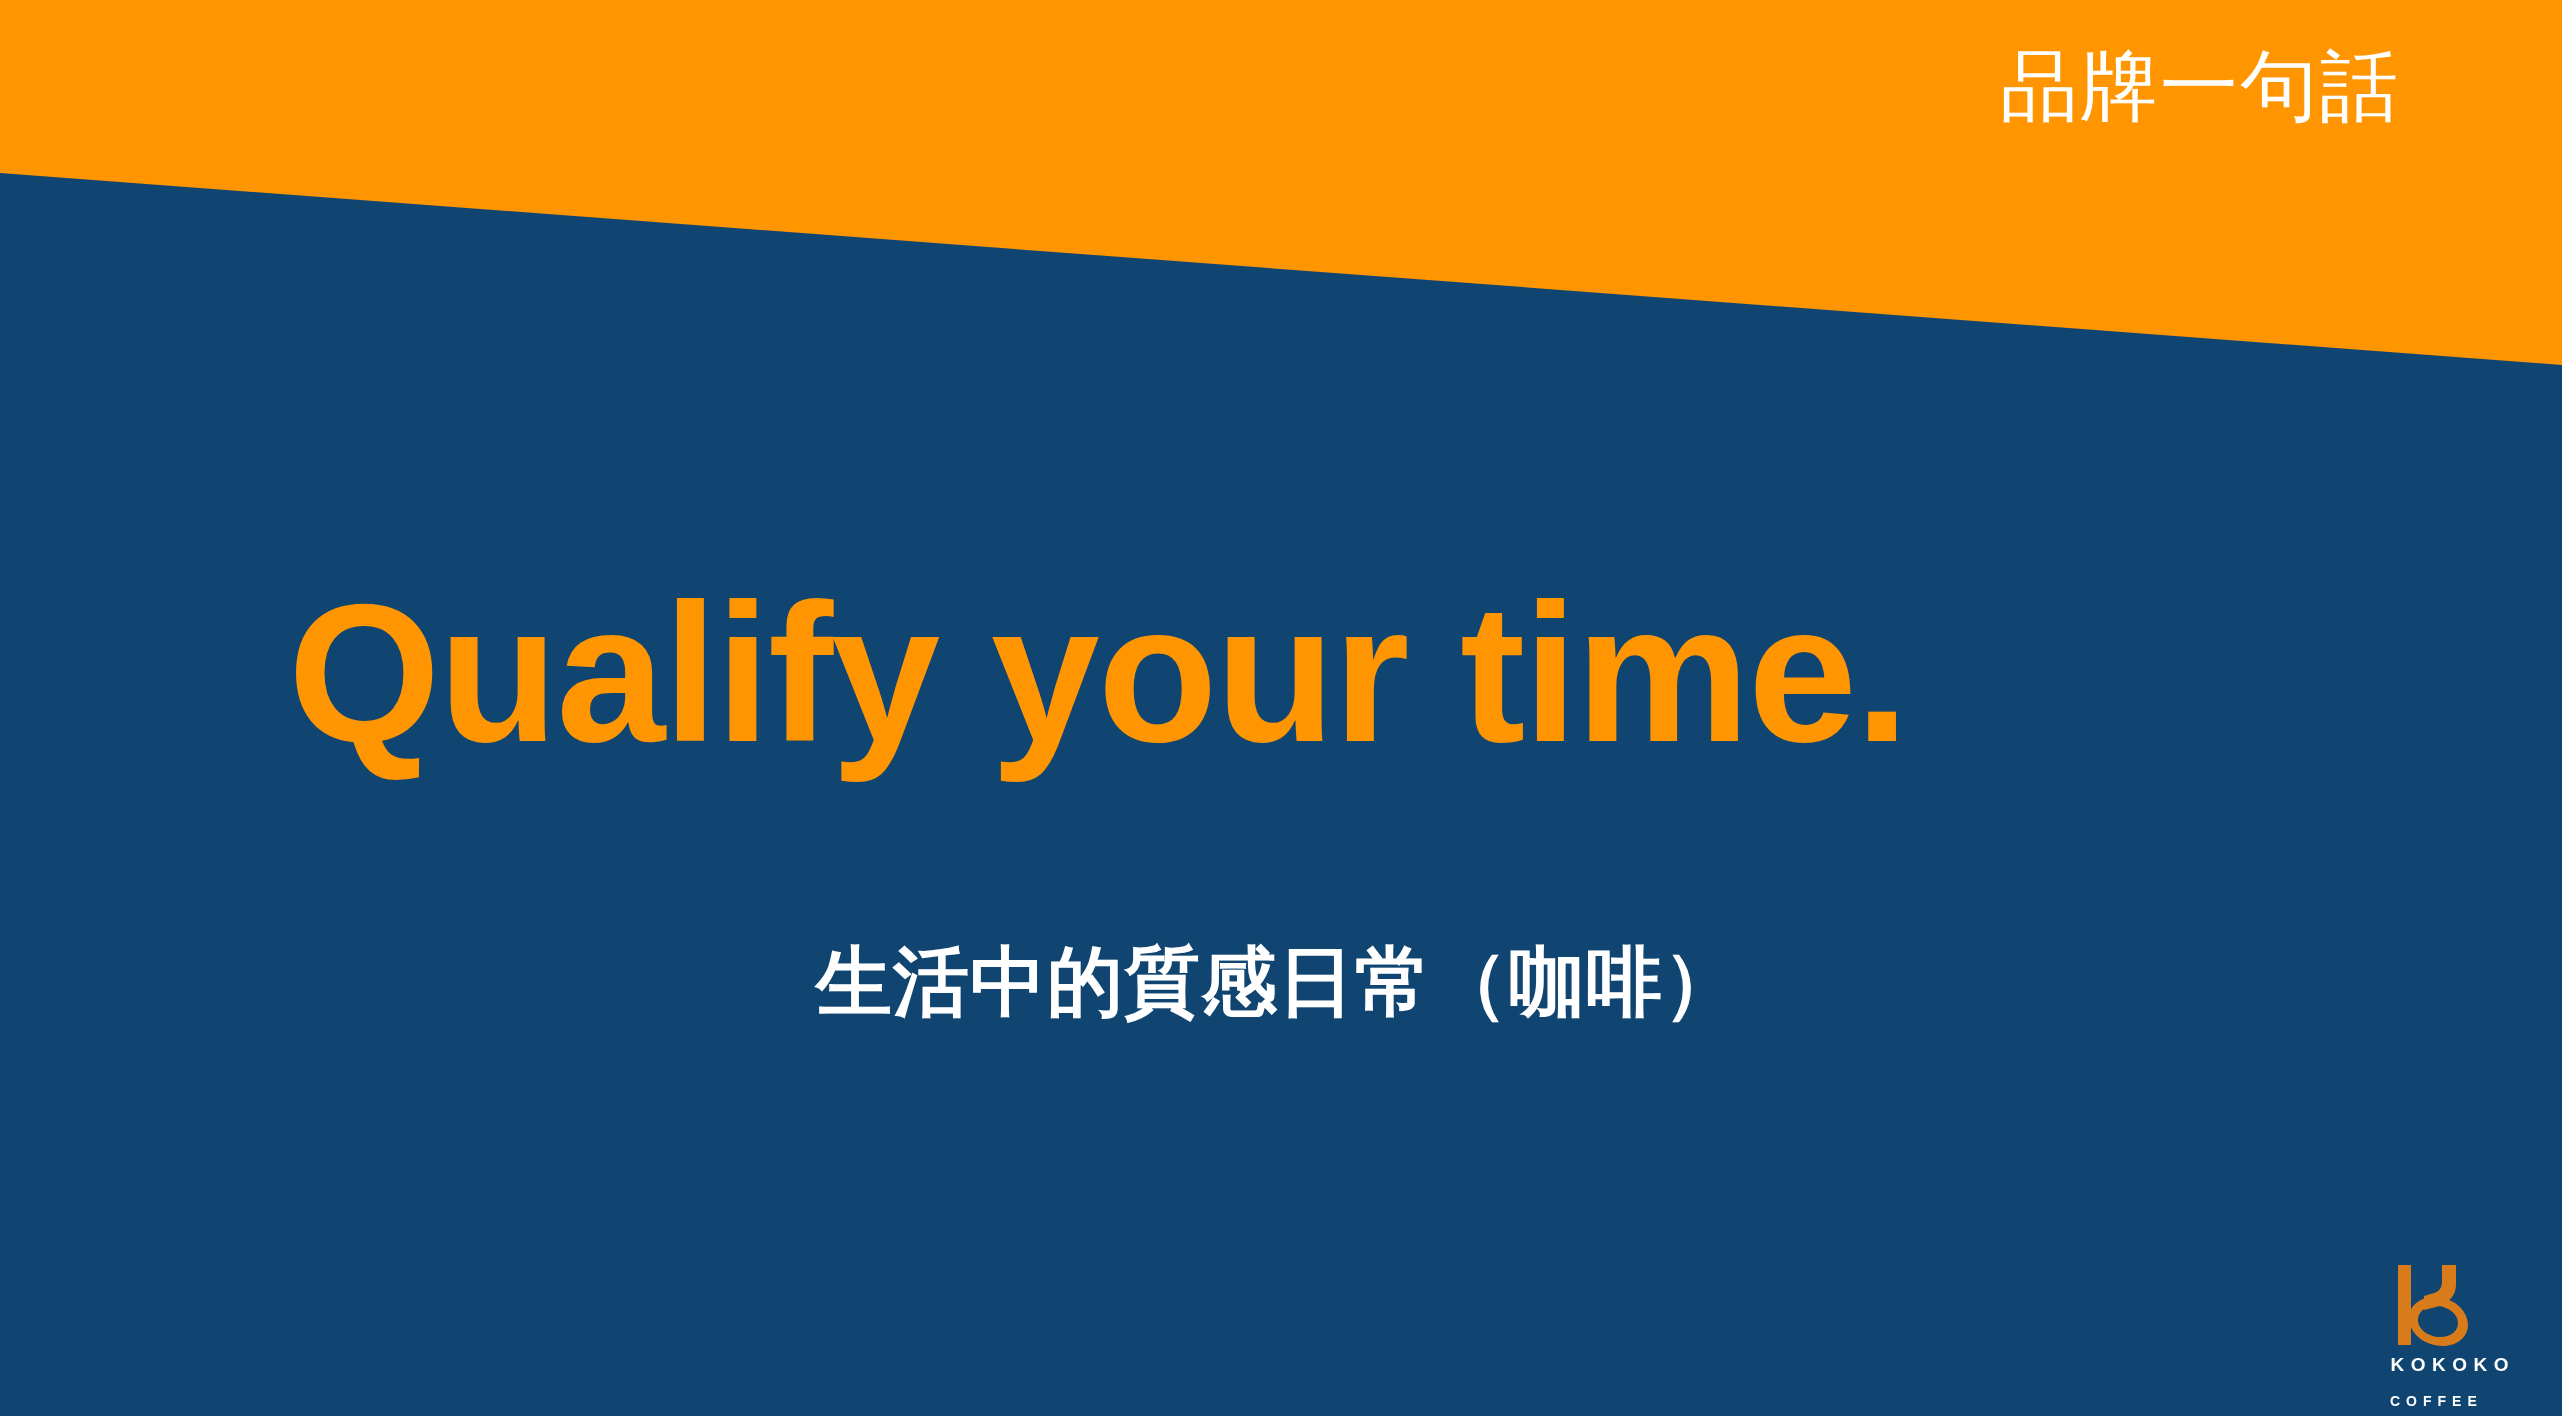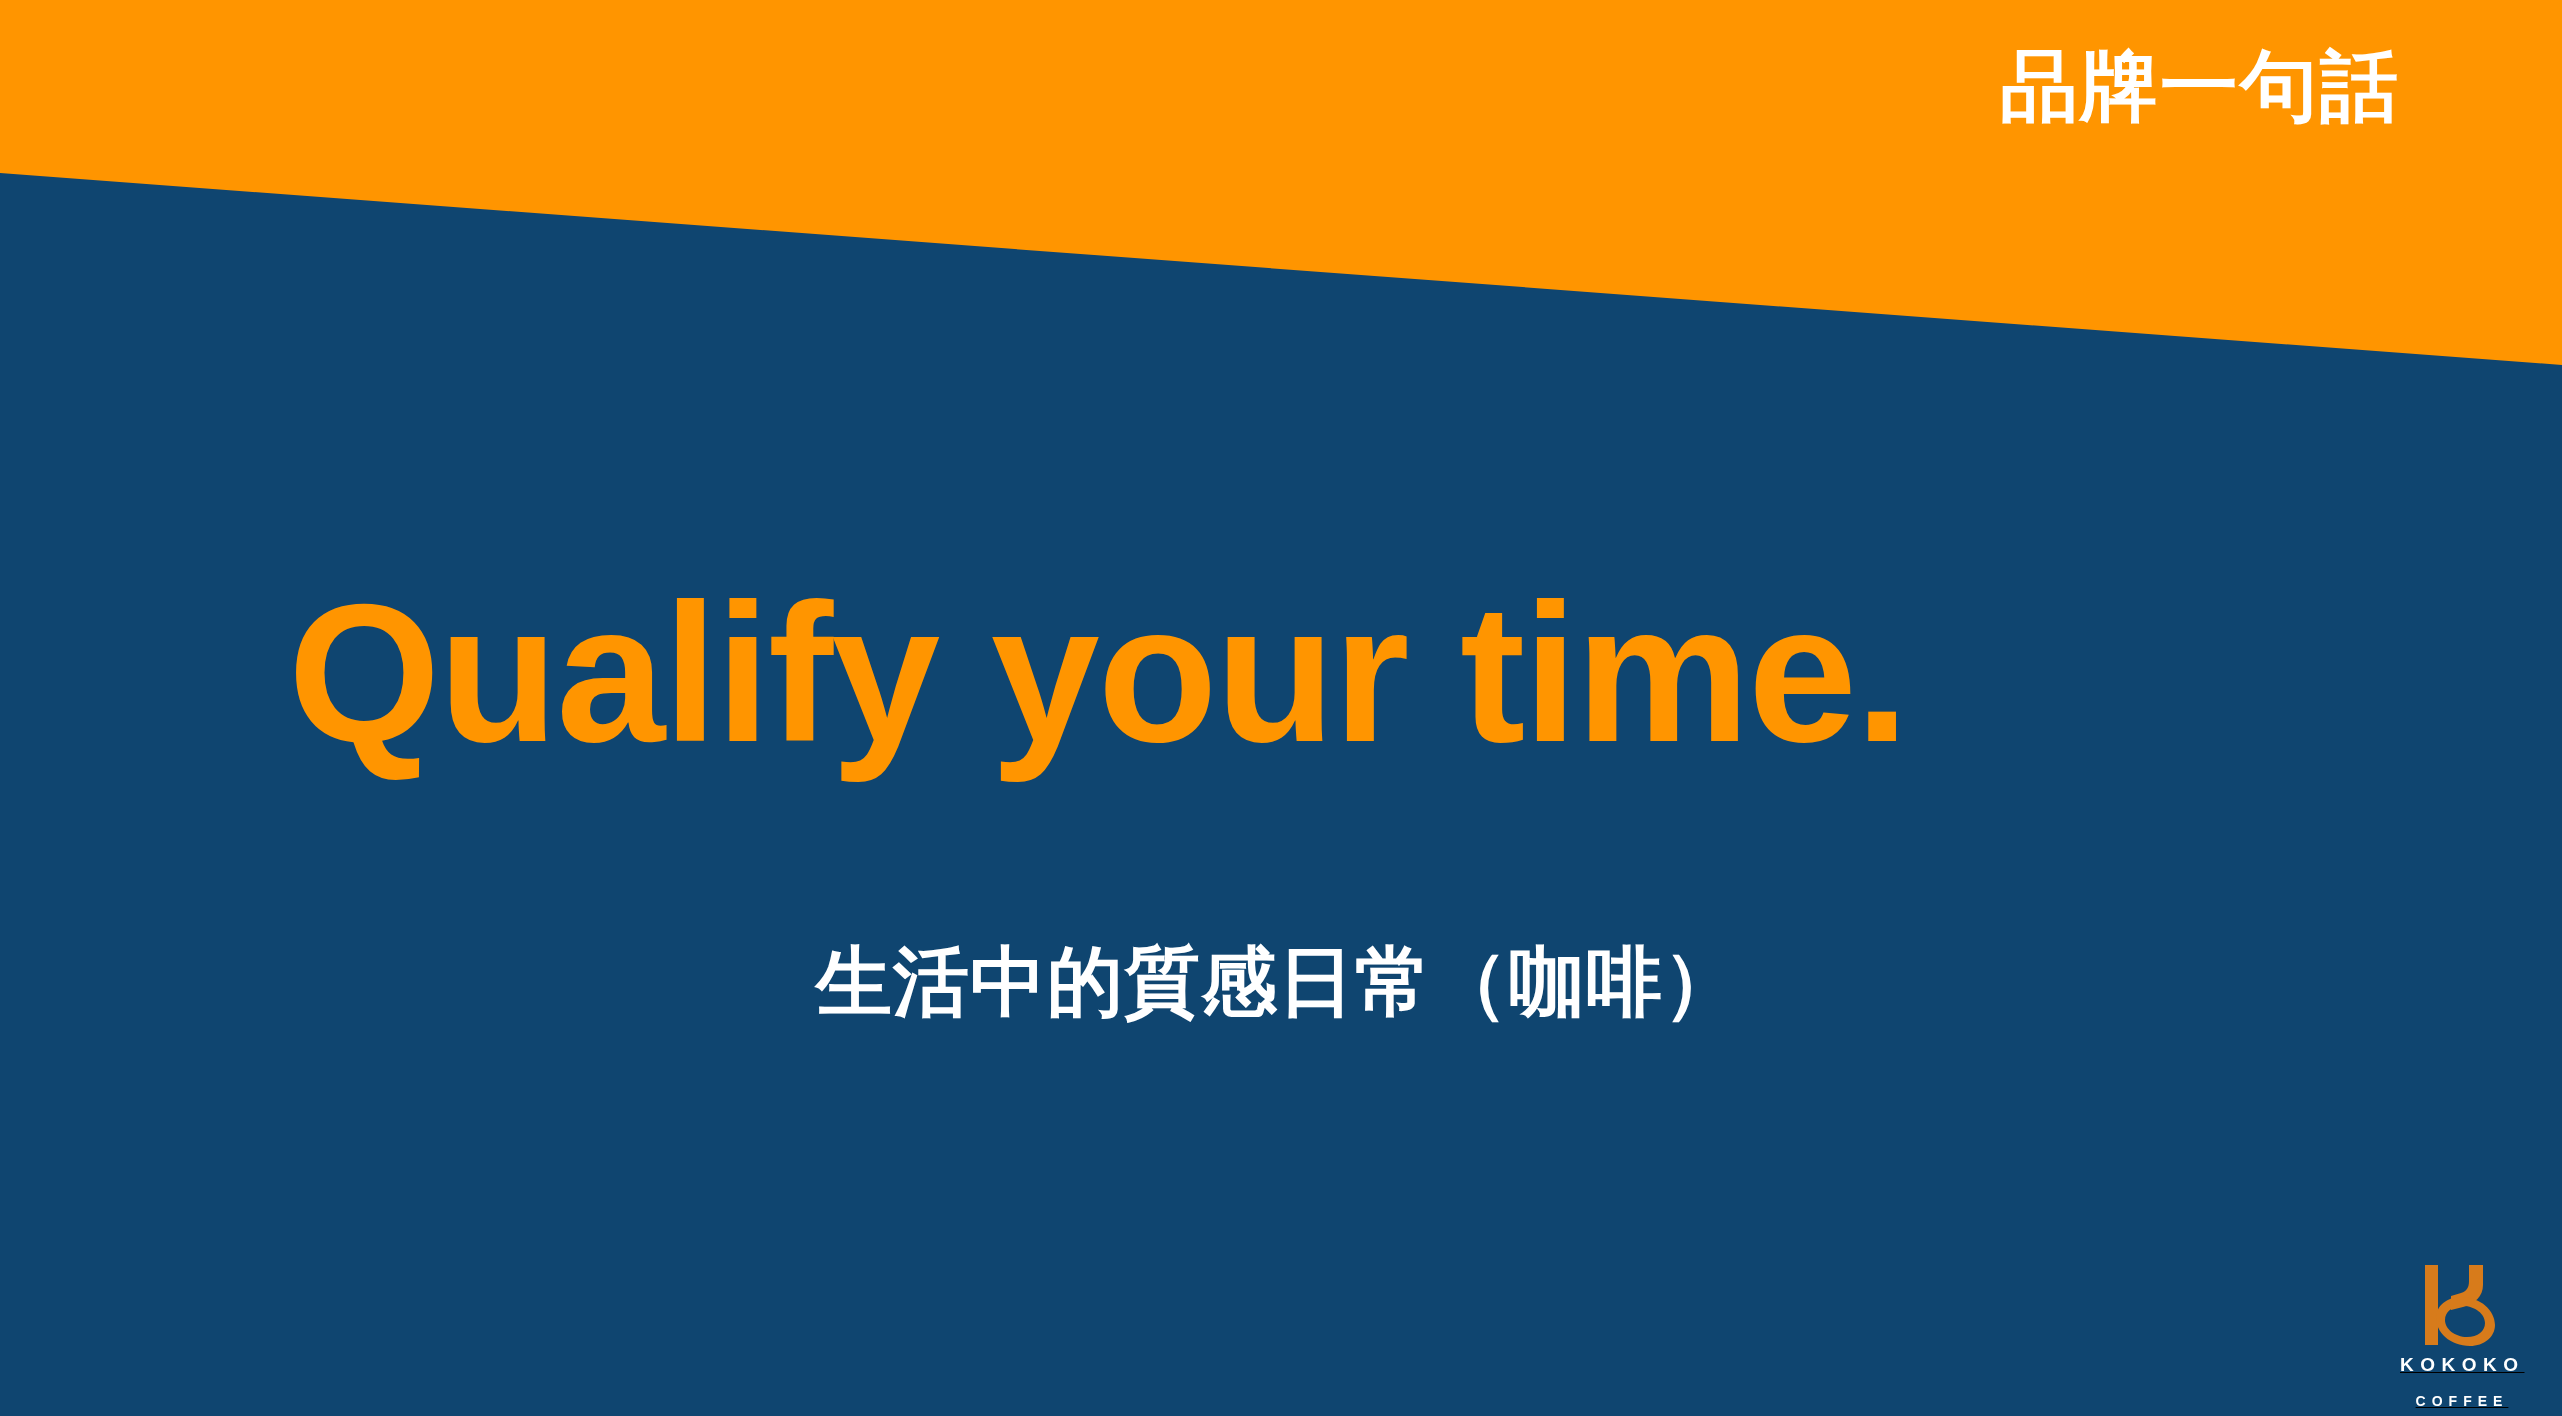--- a/index.html
+++ b/index.html
@@ -33,21 +33,21 @@
     clip-path: polygon(0 0, 100% 0, 100% 365px, 0 173px);
   }
 
   
   .eyebrow {
     position: absolute;
     right: 162px;
     top: 44px;
     color: #FFFFFF;
     font-size: 78px;
-    font-weight: bold;
+    font-weight: normal;
     letter-spacing: 2px;
     line-height: 1.08;
     white-space: nowrap;
     text-align: center;
   }
 
   
   .headline {
     position: absolute;
     left: 288px;
@@ -74,22 +74,20 @@
   }
 
   
   .logo {
     position: absolute;
     right: 28px;
     bottom: 8px;
     width: 150px;
     display: flex;
     flex-direction: column;
-    align-items: center;
-    text-decoration: underline;
   }
   .logo-mark {
     width: 96px;
     height: 86px;
     display: block;
   }
   .logo-word {
     margin-top: 6px;
     color: #FFFFFF;
     font-size: 19px;

